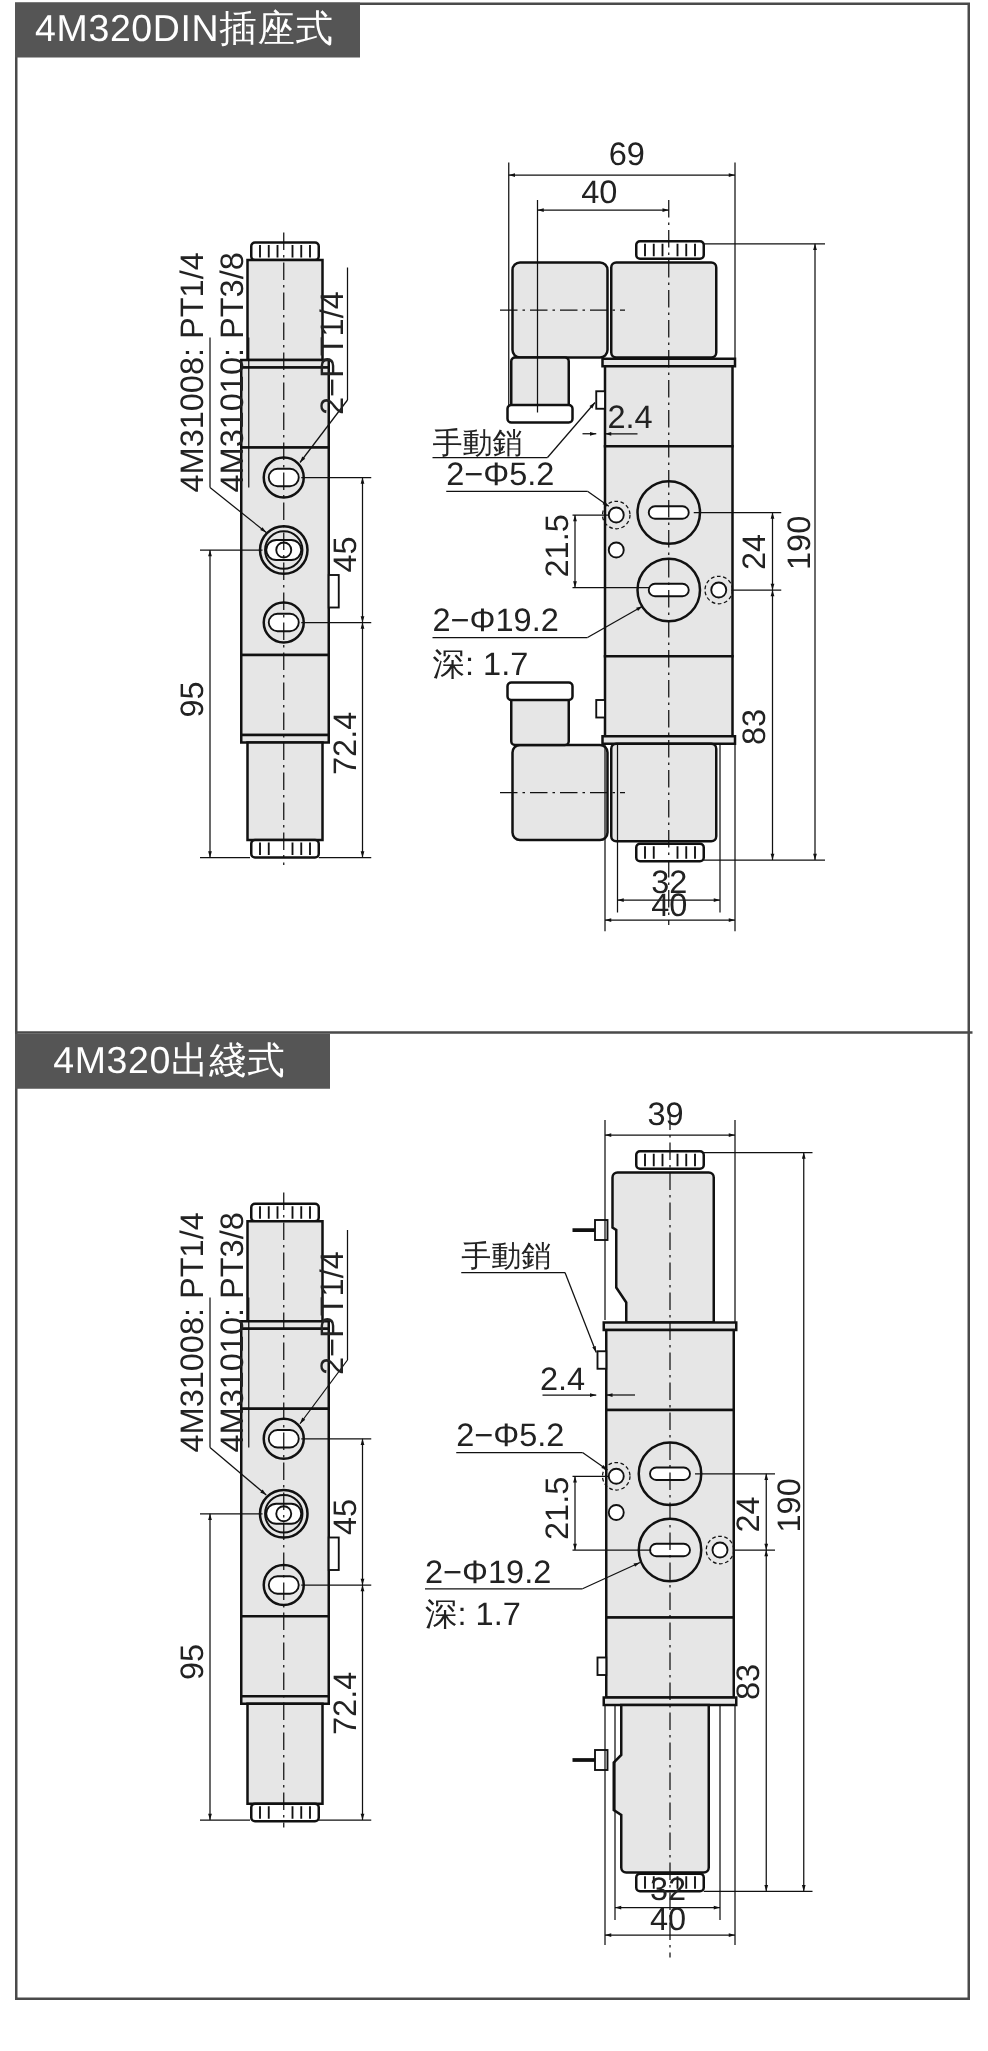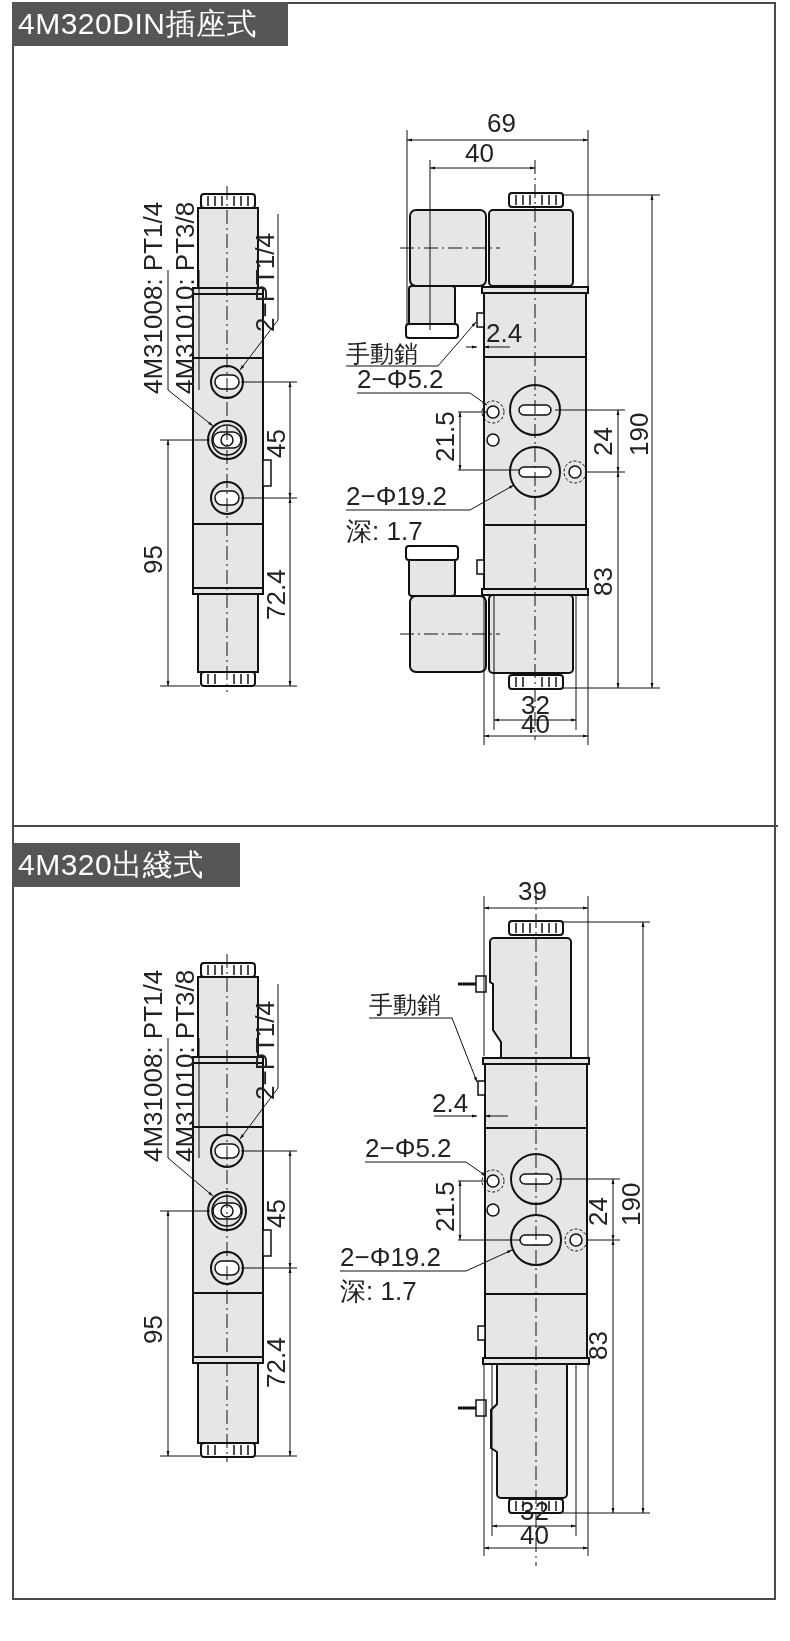--- a/index.html
+++ b/index.html
@@ -1,21 +1,21 @@
 <!DOCTYPE html>
 <html><head>
 <meta charset="utf-8">
 <style>
   html,body{margin:0;padding:0;background:#ffffff;}
   body{width:790px;height:1641px;position:relative;overflow:hidden;font-family:"Liberation Sans","DejaVu Sans",sans-serif;}
   .frame{position:absolute;left:12px;top:2px;width:764px;height:1598px;border:2px solid #4a4a4a;border-top:2px solid #4a4a4a;box-sizing:border-box;}
   .sep{position:absolute;left:12px;top:825px;width:766px;height:2px;background:#4a4a4a;}
-  .hdr{position:absolute;left:12px;height:44px;background:#555555;color:#ffffff;font-size:30px;line-height:44px;padding:0 11px 0 6px;box-sizing:border-box;white-space:nowrap;letter-spacing:0.5px;}
+  .hdr{position:absolute;left:12px;height:44px;background:#555555;color:#ffffff;font-size:30px;line-height:44px;padding:0 11px 0 6px;box-sizing:border-box;white-space:nowrap;letter-spacing:0.5px;text-align:center;}
   .hdr1{top:2px;width:276px;}
-  .hdr2{top:827px;width:228px;margin-top:16px;}
+  .hdr2{top:827px;width:252px;}
   svg.drw{position:absolute;left:0;width:790px;}
   svg text{font-family:"Liberation Sans","DejaVu Sans",sans-serif;fill:#222;}
 </style>
 </head>
 <body>
 
 <div class="frame"></div>
 <div class="sep"></div>
 
 <div class="hdr hdr1">4M320DIN插座式</div>

